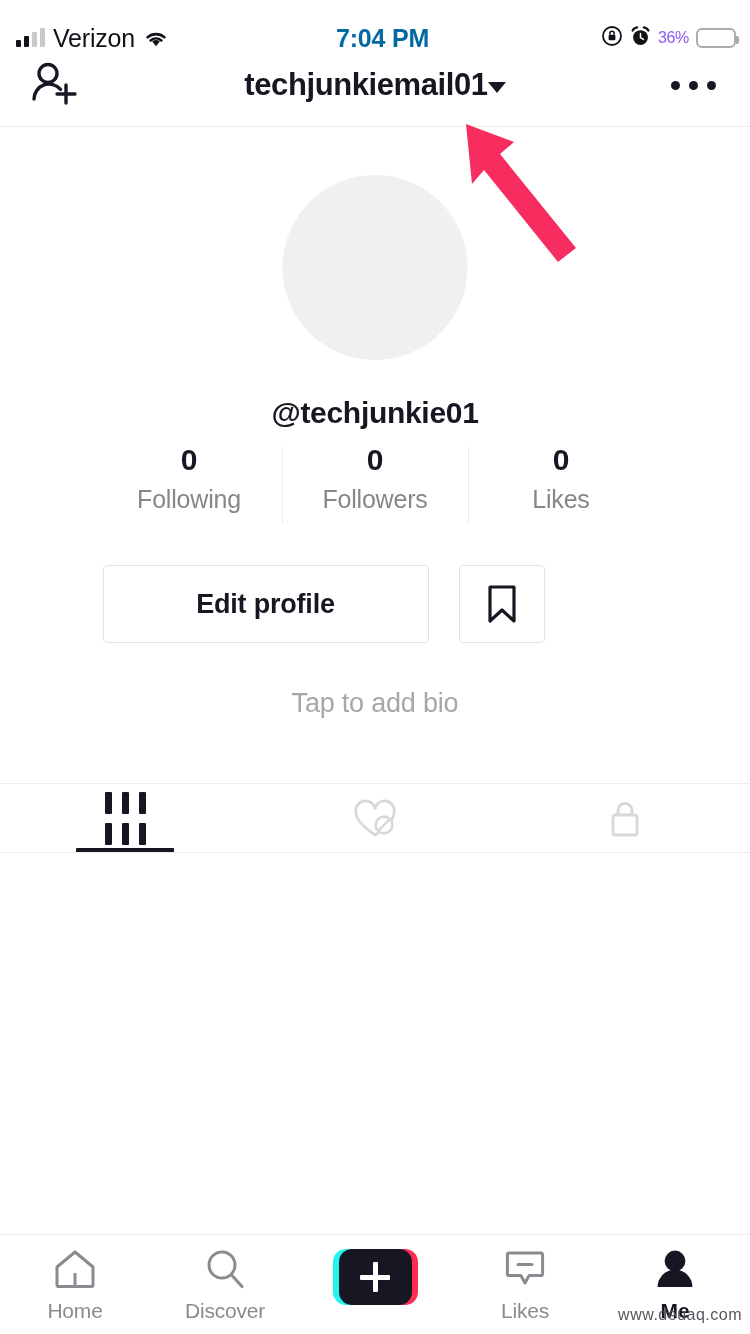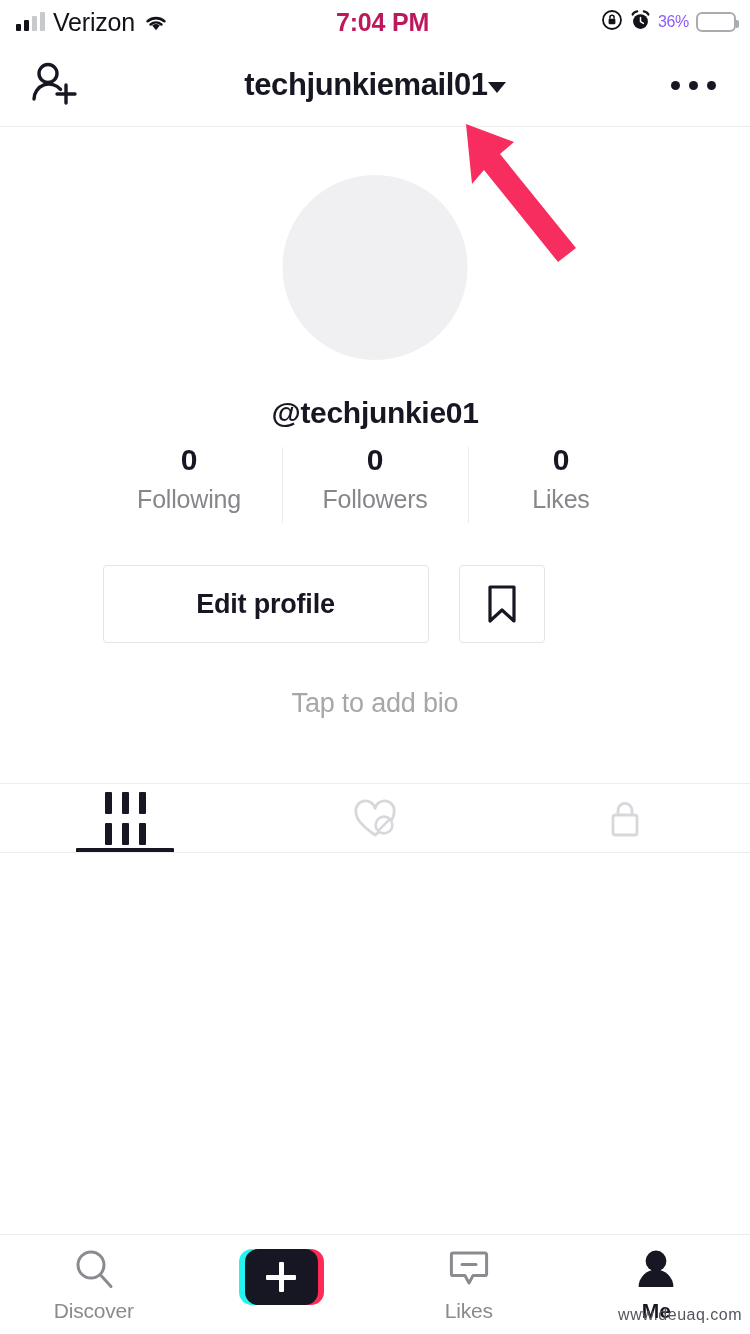--- a/index.html
+++ b/index.html
@@ -13,21 +13,21 @@
   }
   #screen {
     position:relative;
     width:750px; height:1334px;
     background:#ffffff;
     overflow:hidden;
   }
 
   
   .statusbar {
-    position:absolute; top:0; left:0;
+    position:absolute; top:16px; left:0;
     width:750px; height:44px;
     display:flex; align-items:center;
     color:#111319;
   }
   .sb-left {
     position:absolute; left:16px; top:0; height:44px;
     display:flex; align-items:center; gap:8px;
   }
   .signal-bars { display:flex; align-items:flex-end; gap:3px; height:18px; }
   .signal-bars i { display:block; width:5px; border-radius:1px; background:#c8c9cc; }
@@ -35,21 +35,21 @@
   .signal-bars i:nth-child(1){ height:7px; }
   .signal-bars i:nth-child(2){ height:11px; }
   .signal-bars i:nth-child(3){ height:15px; }
   .signal-bars i:nth-child(4){ height:19px; }
   .carrier { font-size:25px; font-weight:400; letter-spacing:-0.2px; color:#111319; }
   .wifi { width:26px; height:20px; display:block; }
 
   .sb-time {
     position:absolute; left:0; right:0; top:0; height:44px;
     display:flex; align-items:center; justify-content:center;
-    font-size:25px; font-weight:600; letter-spacing:-0.2px; color:#be185d;padding-left:15px;
+    font-size:25px; font-weight:600; letter-spacing:-0.2px; color:#0369a1;padding-left:15px;
   }
   .sb-right {
     position:absolute; right:14px; top:0; height:44px;
     display:flex; align-items:center; gap:7px;
   }
   .battery-pct { font-size:16px; font-weight:400; color:#8b5cf6; letter-spacing:-0.3px; }
   .battery {
     position:relative; width:40px; height:20px;
     border:2px solid #aaabb0; border-radius:6px;
     padding:2px;
@@ -342,20 +342,27 @@
   </div>
 
   <div class="content-sep"></div>
   <div class="feed-empty"></div>
 
   <svg class="arrow-anno" viewBox="0 0 160 160">
     <path d="M26 12 L74 30 L60 42 L136 136 L118 150 L44 58 L32 72 Z" fill="#F72D5F"></path>
   </svg>
 
   <div class="bottomnav">
+    <div class="nav-item">
+      <svg width="46" height="44" viewBox="0 0 46 44">
+        <path d="M5 20 L23 5 L41 20 V38 a1.6 1.6 0 0 1 -1.6 1.6 H6.6 A1.6 1.6 0 0 1 5 38 Z" fill="none" stroke="#8a8b90" stroke-width="3" stroke-linejoin="round"></path>
+        <path d="M23 39.6 V26" stroke="#8a8b90" stroke-width="3"></path>
+      </svg>
+      <span class="nav-lbl">Home</span>
+    </div>
 
     <div class="nav-item">
       <svg width="46" height="44" viewBox="0 0 46 44">
         <circle cx="20" cy="18" r="13" fill="none" stroke="#8a8b90" stroke-width="3"></circle>
         <path d="M29.6 28 L40 39.6" stroke="#8a8b90" stroke-width="3" stroke-linecap="round"></path>
       </svg>
       <span class="nav-lbl">Discover</span>
     </div>
 
     <div class="nav-item">

